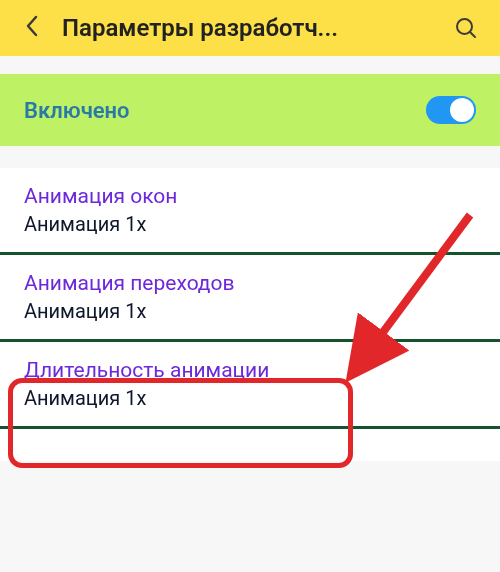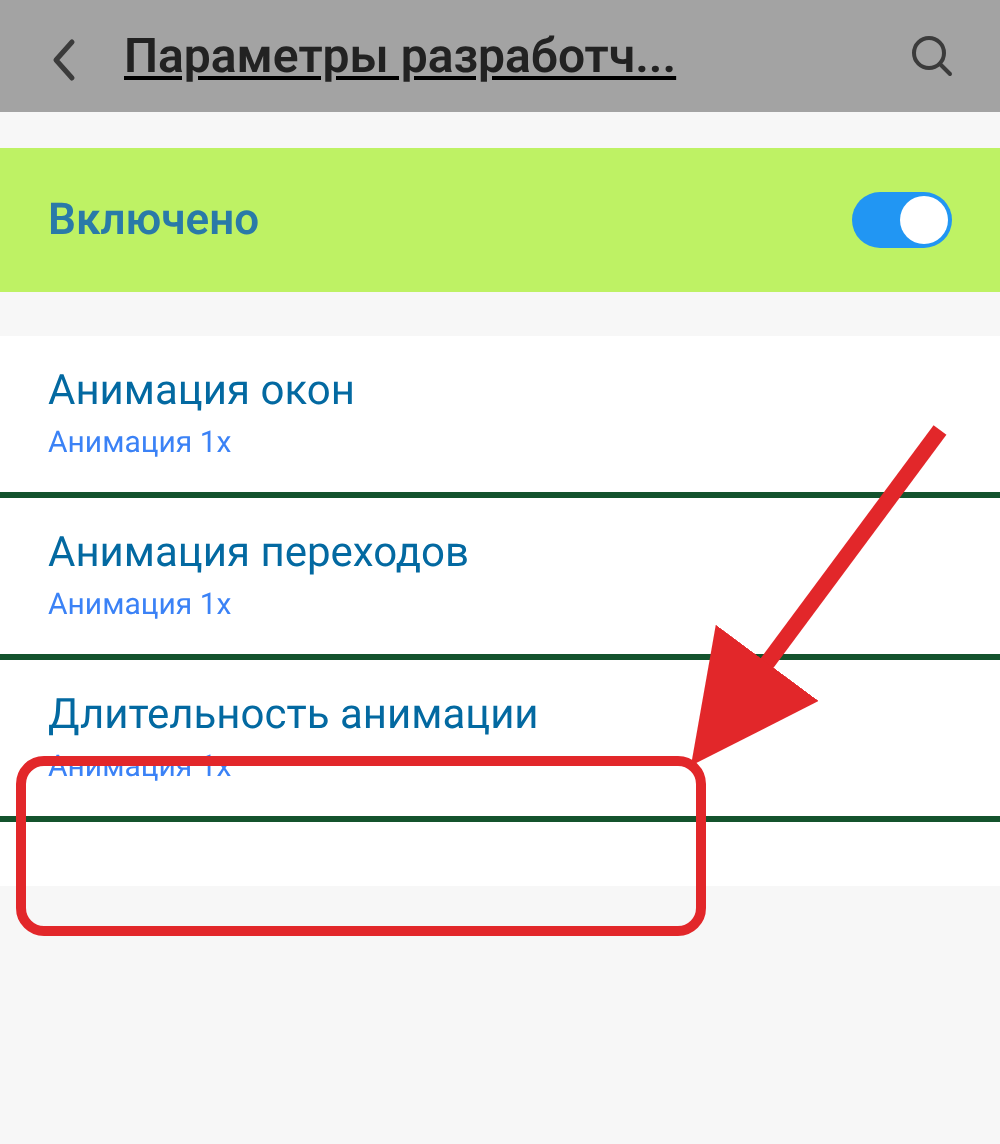--- a/index.html
+++ b/index.html
@@ -10,24 +10,23 @@
     }
     body {
       width: 500px;
       height: 572px;
       background: #f7f7f7;
       position: relative;
       overflow: hidden;
     }
     .header {
       display: flex;
-      align-items: flex-end;
+      align-items: flex-start;
       padding: 14px 20px;
-      background: #a3a3a3;
-      text-decoration: underline;
+      background: #fde047;
     }
     .back-btn {
       width: 24px;
       height: 24px;
       display: flex;
       align-items: center;
       justify-content: center;
       cursor: pointer;
       margin-right: 18px;
       color: #3b3b3b;
@@ -89,26 +88,26 @@
       padding: 16px 24px 16px 24px;
       border-top: 3px solid #14532d;
       cursor: pointer;
       position: relative;
     }
     .list-item:first-child {
       border-top: none;
     }
     .item-title {
       font-size: 21px;
-      color: #0369a1;
+      color: #6d28d9;
       margin-bottom: 4px;
     }
     .item-sub {
-      font-size: 15px;
-      color: #3b82f6;
+      font-size: 20px;
+      color: #0f172a;
     }
     .highlight-box {
       position: absolute;
       border: 5px solid #e2272a;
       border-radius: 14px;
       pointer-events: none;
     }
     .arrow-overlay {
       position: absolute;
       pointer-events: none;

